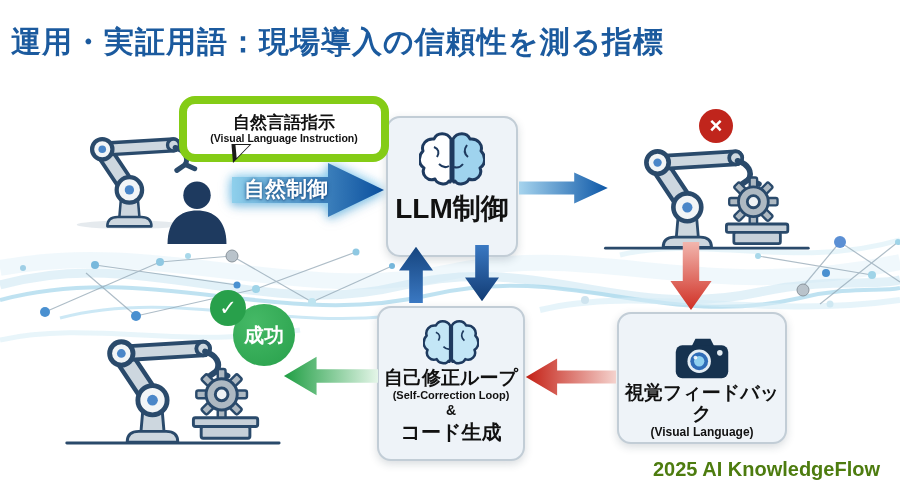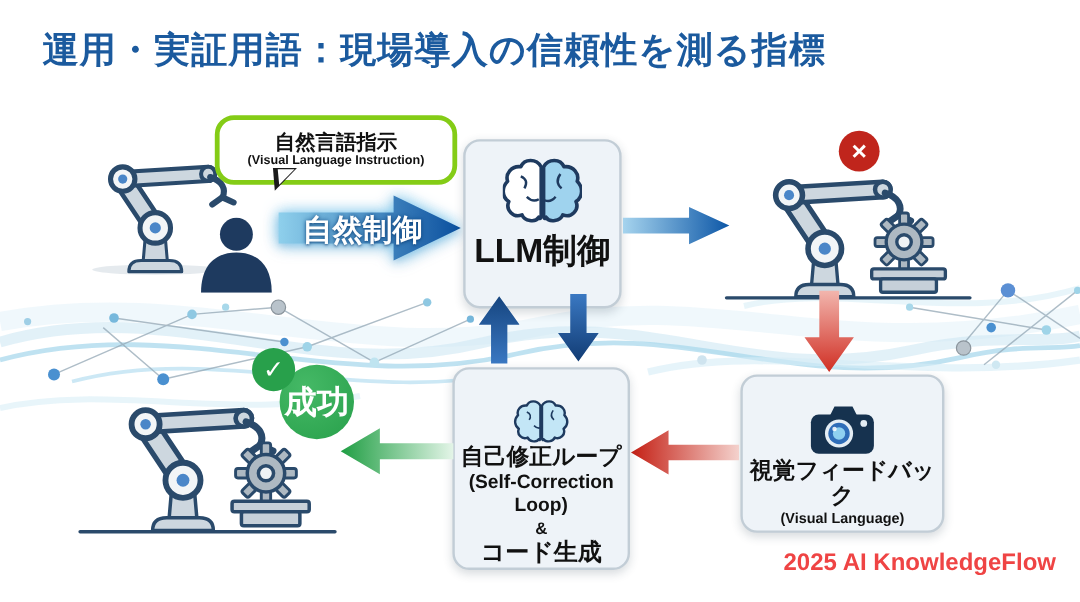--- a/index.html
+++ b/index.html
@@ -3,80 +3,80 @@
 <meta charset="utf-8">
 <style>
   html,body{margin:0;padding:0;background:#fff;}
   #canvas{
     position:relative;width:900px;height:502px;background:#ffffff;overflow:hidden;
     font-family:"Liberation Sans","DejaVu Sans",sans-serif;color:var(--text-black,#111);
   }
   .abs{position:absolute;}
   
   .page-title{
-    top:22px;left:0;width:724px;text-align:center;
+    top:22px;left:11px;width:724px;
     font-size:30px;font-weight:bold;color:var(--title-blue,#1b5a9e);letter-spacing:1px;
   }
   
   .info-box{
     background:var(--box-bg,#eef3f8);
     border:2px solid var(--box-border,#c2cdd6);
     border-radius:14px;
     box-shadow:0 3px 8px rgba(40,60,80,.18);
     display:flex;flex-direction:column;align-items:center;justify-content:flex-start;
     text-align:center;
   }
   
   .bubble{
     left:179px;top:96px;width:194px;height:50px;
-    background:#fff;border:4px solid #84cc16;border-radius:16px;
+    background:#fff;border:8px solid #84cc16;border-radius:16px;
     display:flex;flex-direction:column;align-items:center;justify-content:center;z-index:6;
   }
   .bubble::before{
     content:"";position:absolute;bottom:-19px;left:38px;
     border:10px solid transparent;border-top:19px solid #1b1b1b;transform:skewX(-24deg);
   }
   .bubble::after{
     content:"";position:absolute;bottom:-11px;left:44px;
     border:7px solid transparent;border-top:13px solid #ffffff;transform:skewX(-24deg);
   }
   .bubble-title{font-size:17px;font-weight:bold;line-height:1.15;}
   .bubble-sub{font-size:10.5px;font-weight:bold;line-height:1.1;}
   
   .nat-label{
-    left:244px;top:175px;width:116px;text-align:center;z-index:5;
-    font-size:25px;font-weight:bold;color:#fff;
+    left:244px;top:175px;width:116px;text-align:left;z-index:5;
+    font-size:21px;font-weight:bold;color:#fff;
     text-shadow:0 0 4px rgba(10,70,130,.85),0 1px 2px rgba(10,50,100,.6);
   }
   .glow{filter:drop-shadow(0 0 6px rgba(120,205,245,.9)) drop-shadow(0 2px 3px rgba(30,100,160,.35));}
   
   .llm-box{left:386px;top:116px;width:128px;height:125px;padding-top:12px;}
   .llm-label{font-size:28px;font-weight:bold;margin-top:4px;}
   
   .cam-box{left:617px;top:312px;width:166px;height:107px;padding-top:21px;}
   .cam-title{font-size:19px;font-weight:bold;margin-top:3px;line-height:1.1;}
   .cam-sub{font-size:12px;font-weight:bold;line-height:1.2;}
   
-  .corr-box{left:377px;top:306px;width:144px;height:141px;padding-top:24px;}
+  .corr-box{left:377px;top:306px;width:144px;height:141px;padding-top:10px;}
   .corr-title{font-size:19px;font-weight:bold;line-height:1.15;margin-top:2px;}
-  .corr-sub{font-size:16px;font-weight:bold;line-height:1.2;}
+  .corr-sub{font-size:11px;font-weight:bold;line-height:1.2;}
   .corr-amp{font-size:14px;font-weight:bold;line-height:1.25;}
   .corr-line2{font-size:20px;font-weight:bold;line-height:1.2;}
   
   .badge-circle{border-radius:50%;display:flex;align-items:center;justify-content:center;color:#fff;font-weight:bold;}
   .fail-big{left:722px;top:110px;width:74px;height:74px;font-size:23px;z-index:4;
     background:radial-gradient(circle at 35% 30%, #e25a4c, var(--fail-red,#d02f24));}
   .fail-small{left:699px;top:109px;width:34px;height:34px;font-size:22px;z-index:5;
     background:var(--fail-red-dark,#c0251c);}
-  .ok-big{left:233px;top:304px;width:62px;height:62px;font-size:27px;z-index:4;
+  .ok-big{left:233px;top:304px;width:62px;height:62px;font-size:20px;z-index:4;
     background:radial-gradient(circle at 35% 30%, #45b966, var(--success-green,#28a04b));text-align:right;}
   .ok-small{left:210px;top:290px;width:36px;height:36px;font-size:21px;z-index:5;
     background:var(--success-green,#28a04b);}
   
-  .footer{right:20px;top:458px;font-size:20px;font-weight:600;color:#ef4444;}
+  .footer{right:20px;top:458px;font-size:20px;font-weight:600;color:#4d7c0f;}
 </style>
 </head>
 <body>
 
 <div id="canvas">
 
   <svg width="0" height="0" style="position:absolute" aria-hidden="true">
     <defs>
       <linearGradient id="gradNat" x1="0" y1="0" x2="1" y2="0">
         <stop offset="0" stop-color="#8fd0ec"></stop>

